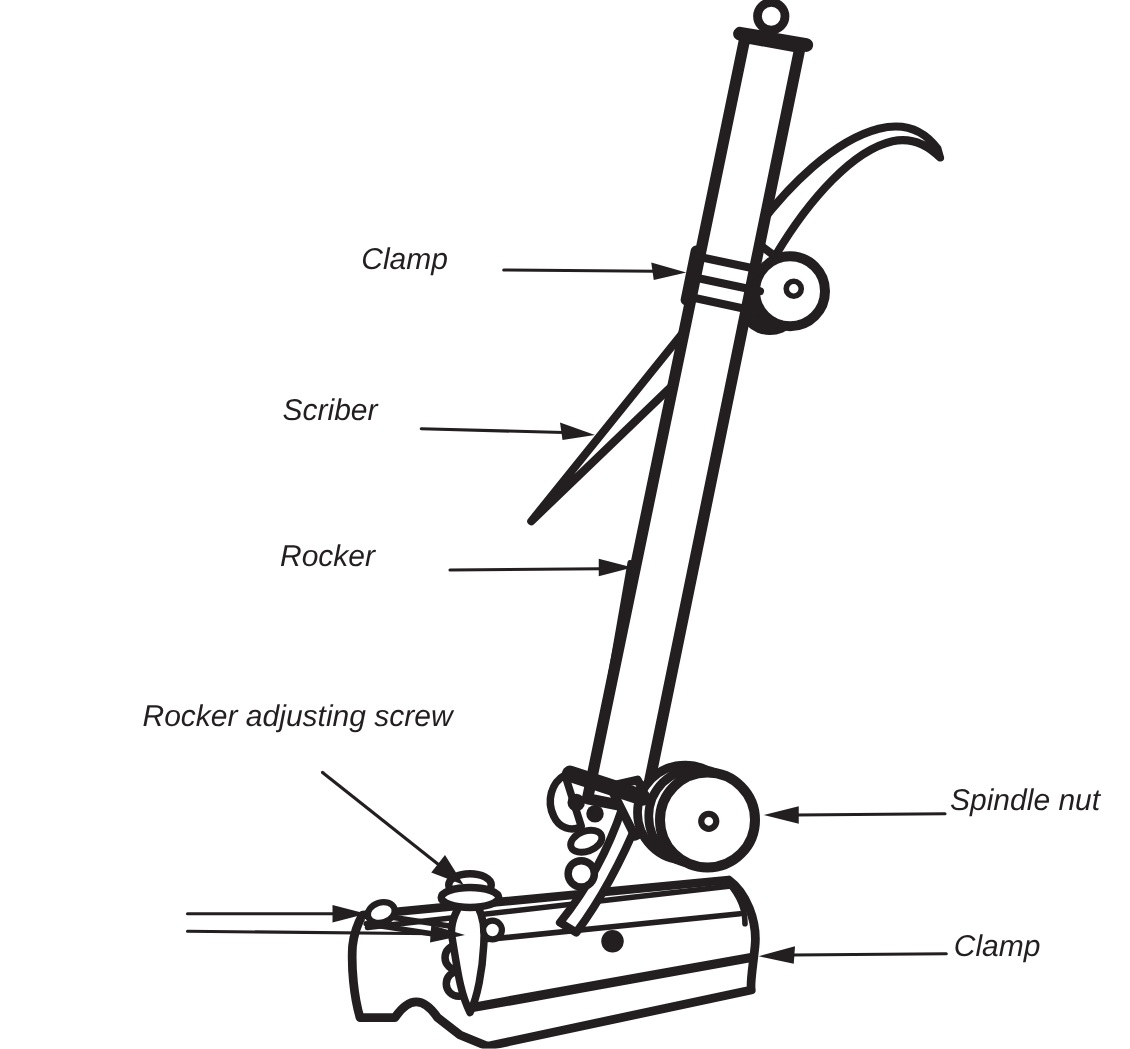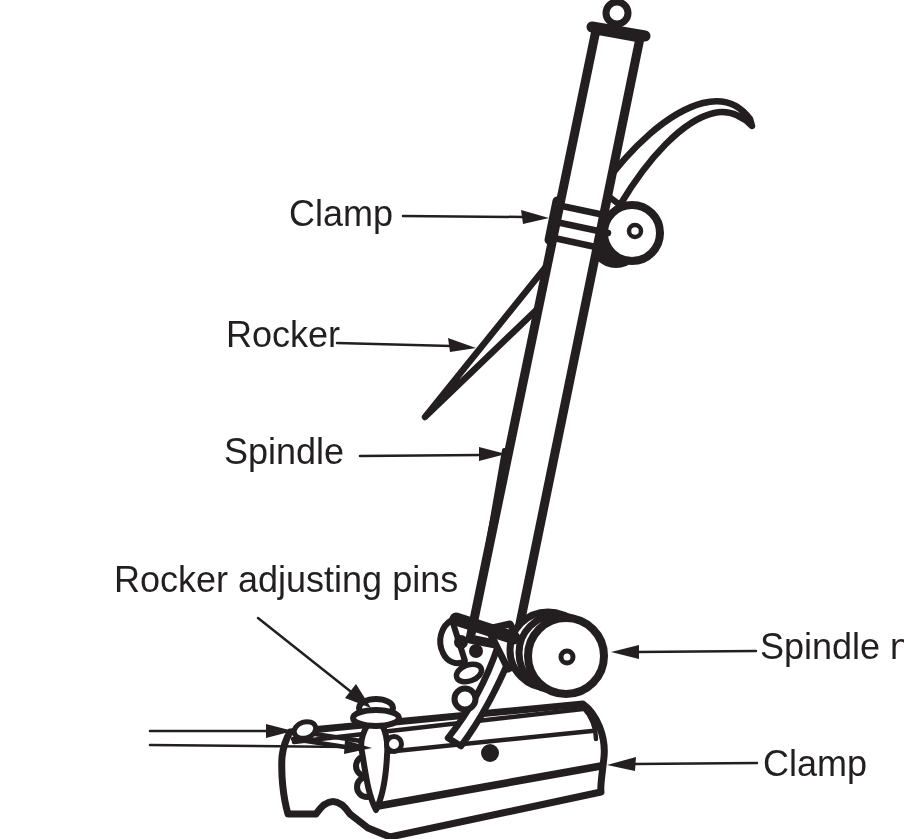--- a/index.html
+++ b/index.html
@@ -6,25 +6,26 @@
   #stage{
     position:relative;
     width:904px;height:839px;
     background:#ffffff;
     overflow:hidden;
     font-family:"Liberation Sans", sans-serif;
   }
   #drawing{position:absolute;left:0;top:0;}
   .part-label{
     position:absolute;
-    font-size:36px;
+    font-size:24px;
     line-height:1;
     color:#231f20;
     white-space:nowrap;
     letter-spacing:0px;
+    font-style:italic;
   }
 </style>
 </head>
 <body>
 
 <div id="stage">
 
   <svg id="drawing" width="904" height="839" viewBox="0 0 904 839" fill="none" stroke-linecap="round" stroke-linejoin="round">
 
     <g stroke="#231f20">
@@ -128,23 +129,23 @@
       </g>
       <g>
         <path d="M757,763 L634,764"></path>
         <polygon points="607,765 636,757 635,771" fill="#231f20" stroke="none"></polygon>
       </g>
     </g>
   </svg>
 
   <div class="part-label" style="left:289px;top:196px">Clamp</div>
 
-  <div class="part-label" style="left:226px;top:317px">Rocker</div>
+  <div class="part-label" style="left:226px;top:317px">Scriber</div>
 
-  <div class="part-label" style="left:224px;top:434px">Spindle</div>
+  <div class="part-label" style="left:224px;top:434px">Rocker</div>
 
-  <div class="part-label" style="left:114px;top:562px">Rocker adjusting pins</div>
+  <div class="part-label" style="left:114px;top:562px">Rocker adjusting screw</div>
 
 
   <div class="part-label" style="left:760px;top:629px">Spindle nut</div>
 
   <div class="part-label" style="left:763px;top:746px">Clamp</div>
 </div>
 
 </body></html>

